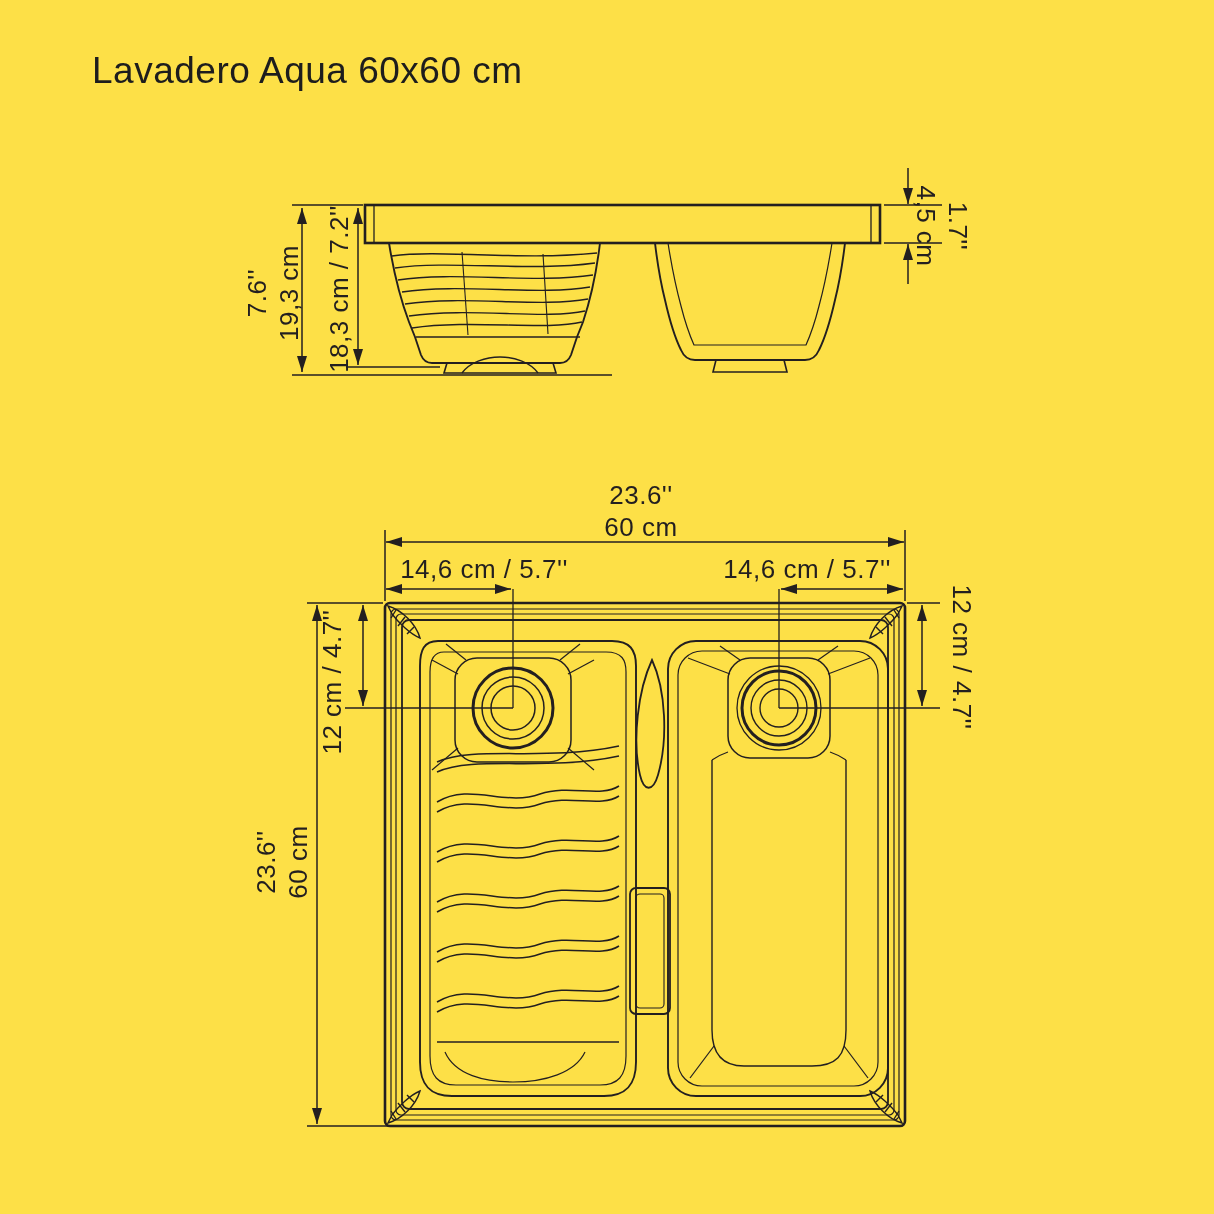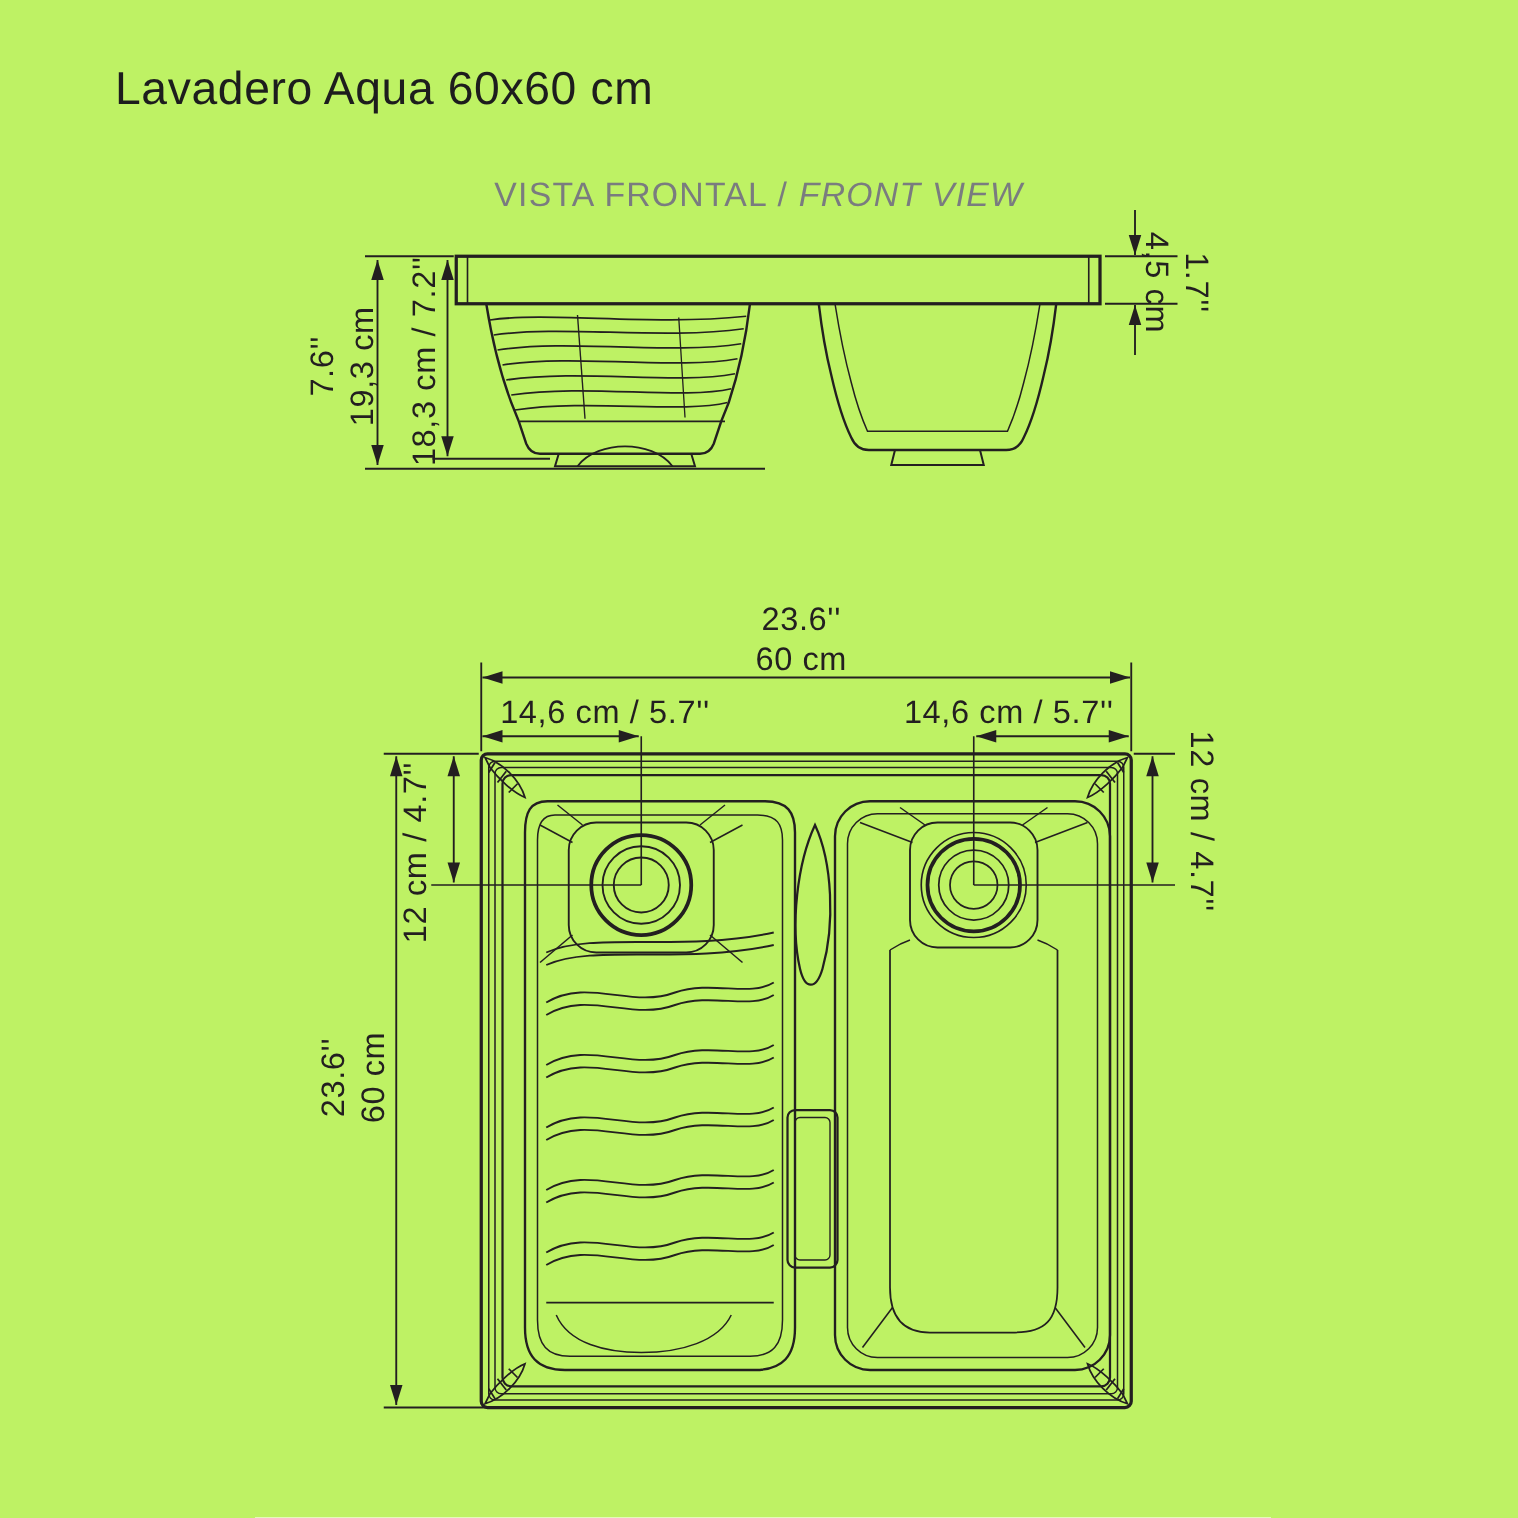--- a/index.html
+++ b/index.html
@@ -1,16 +1,16 @@
 <!DOCTYPE html>
 <html><head>
 <meta charset="utf-8">
 <style>
   html,body{margin:0;padding:0;background:#fff;}
-  #page{position:relative;width:1214px;height:1214px;background:#bef264;overflow:hidden;
+  #page{position:relative;width:1214px;height:1214px;background:#fde047;overflow:hidden;
         font-family:"Liberation Sans",sans-serif;color:#231f20;}
   #drawing{position:absolute;left:0;top:0;}
   .page-title{position:absolute;left:92px;top:50px;font-size:37px;letter-spacing:0.5px;color:#1d1d1d;}
   .view-heading{position:absolute;transform:translate(-50%,-50%);font-size:27px;letter-spacing:1px;
                 color:#7a7c7f;white-space:nowrap;}
   .view-heading .sep{white-space:pre;}
   .italic{font-style:italic;}
   .bold{font-weight:700;}
   .dim-label{position:absolute;font-size:26px;letter-spacing:0.5px;color:#231f20;
              line-height:1.22;text-align:center;white-space:nowrap;}
@@ -160,23 +160,20 @@
 
       <line x1="363" y1="605" x2="363" y2="706" marker-start="url(#arr)" marker-end="url(#arr)"></line>
 
       <line x1="907" y1="603" x2="940" y2="603"></line>
       <line x1="922" y1="605" x2="922" y2="706" marker-start="url(#arr)" marker-end="url(#arr)"></line>
     </g>
   </svg>
 
   <div class="page-title">Lavadero Aqua 60x60 cm</div>
 
-  <div class="view-heading" style="left:607px;top:156px;">
-    <span>VISTA FRONTAL</span><span class="sep"> / </span><span class="italic">FRONT VIEW</span>
-  </div>
 
 
   <div class="dim-label rot-cw" style="left:941px;top:226px;">
     <div>1.7''</div>
     <div>4,5 cm</div>
   </div>
   <div class="dim-label rot-ccw" style="left:274px;top:293px;">
     <div>7.6''</div>
     <div>19,3 cm</div>
   </div>

